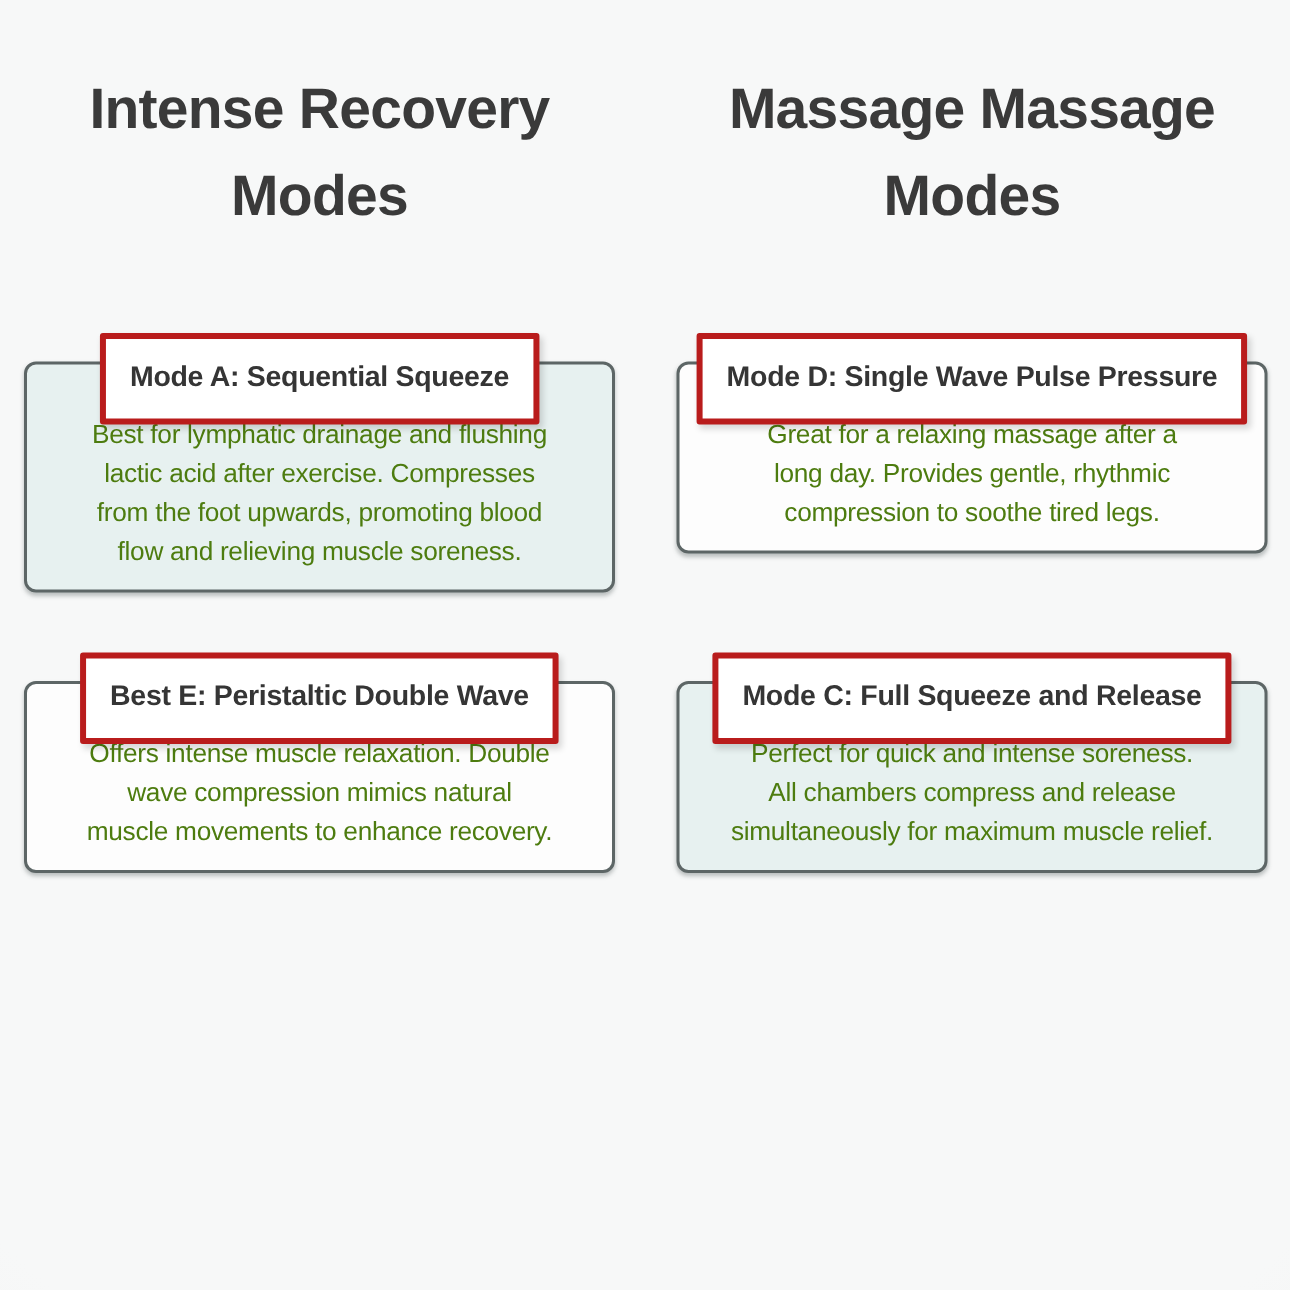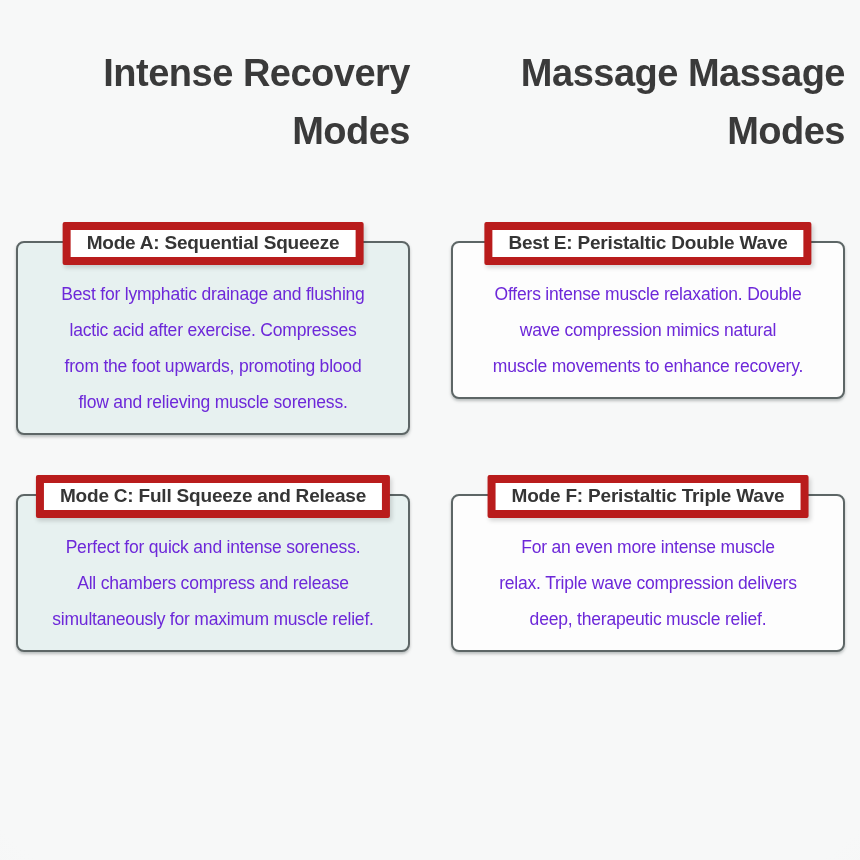--- a/index.html
+++ b/index.html
@@ -16,21 +16,21 @@
     column-gap: 41px;
     padding: 44px 15px 0 16px;
   }
   .col-header {
     margin: 0;
     font-size: 38px;
     font-weight: bold;
     letter-spacing: -0.5px;
     line-height: 58px;
     color: #3a3a3a;
-    text-align: right;
+    text-align: center;
   }
   .cards-grid {
     display: grid;
     grid-template-columns: 1fr 1fr;
     column-gap: 41px;
     row-gap: 38px;
     padding: 0 15px 0 16px;
     margin-top: 60px;
     align-items: start;
   }
@@ -43,37 +43,37 @@
   }
   .card.recovery { background: #e7f1f0; }
   .card.massage  { background: #fdfdfd; }
   .card-title-box {
     position: absolute;
     top: -21px;
     left: 50%;
     transform: translateX(-50%);
     white-space: nowrap;
     background: #ffffff;
-    border: 8px solid #b91c1c;
+    border: 4px solid #b91c1c;
     border-radius: 2px;
-    padding: 2px 16px;
+    padding: 15px 16px;
     font-size: 19px;
     font-weight: bold;
     letter-spacing: -0.2px;
     line-height: 1.2;
     color: #353535;
     box-shadow: 2px 3px 4px rgba(0, 0, 0, 0.15);
   }
   .card-body {
     margin: 0;
     padding: 33px 16px 13px;
     font-size: 17.5px;
     letter-spacing: -0.2px;
-    line-height: 36px;
-    color: #6d28d9;
+    line-height: 26px;
+    color: #4d7c0f;
     text-align: center;
     text-wrap: balance;
   }
 </style>
 </head>
 <body>
 
 <div class="headers">
   <h1 class="col-header">Intense Recovery Modes</h1>
   <h1 class="col-header">Massage Massage Modes</h1>
@@ -81,36 +81,36 @@
 
 <div class="cards-grid">
 
   <section class="card recovery">
     <div class="card-title-box">
       <span>Mode A: Sequential Squeeze</span>
     </div>
     <p class="card-body">Best for lymphatic drainage and flushing lactic acid after exercise. Compresses from the foot upwards, promoting blood flow and relieving muscle soreness.</p>
   </section>
 
+  <section class="card massage">
+    <div class="card-title-box">
+      <span>Mode D: Single Wave Pulse Pressure</span>
+    </div>
+    <p class="card-body">Great for a relaxing massage after a long day. Provides gentle, rhythmic compression to soothe tired legs.</p>
+  </section>
 
 
   <section class="card massage">
     <div class="card-title-box">
       <span>Best E: Peristaltic Double Wave</span>
     </div>
     <p class="card-body">Offers intense muscle relaxation. Double wave compression mimics natural muscle movements to enhance recovery.</p>
   </section>
 
   <section class="card recovery">
     <div class="card-title-box">
       <span>Mode C: Full Squeeze and Release</span>
     </div>
     <p class="card-body">Perfect for quick and intense soreness. All chambers compress and release simultaneously for maximum muscle relief.</p>
   </section>
 
-  <section class="card massage">
-    <div class="card-title-box">
-      <span>Mode F: Peristaltic Triple Wave</span>
-    </div>
-    <p class="card-body">For an even more intense muscle relax. Triple wave compression delivers deep, therapeutic muscle relief.</p>
-  </section>
 
 </div>
 
 </body></html>

